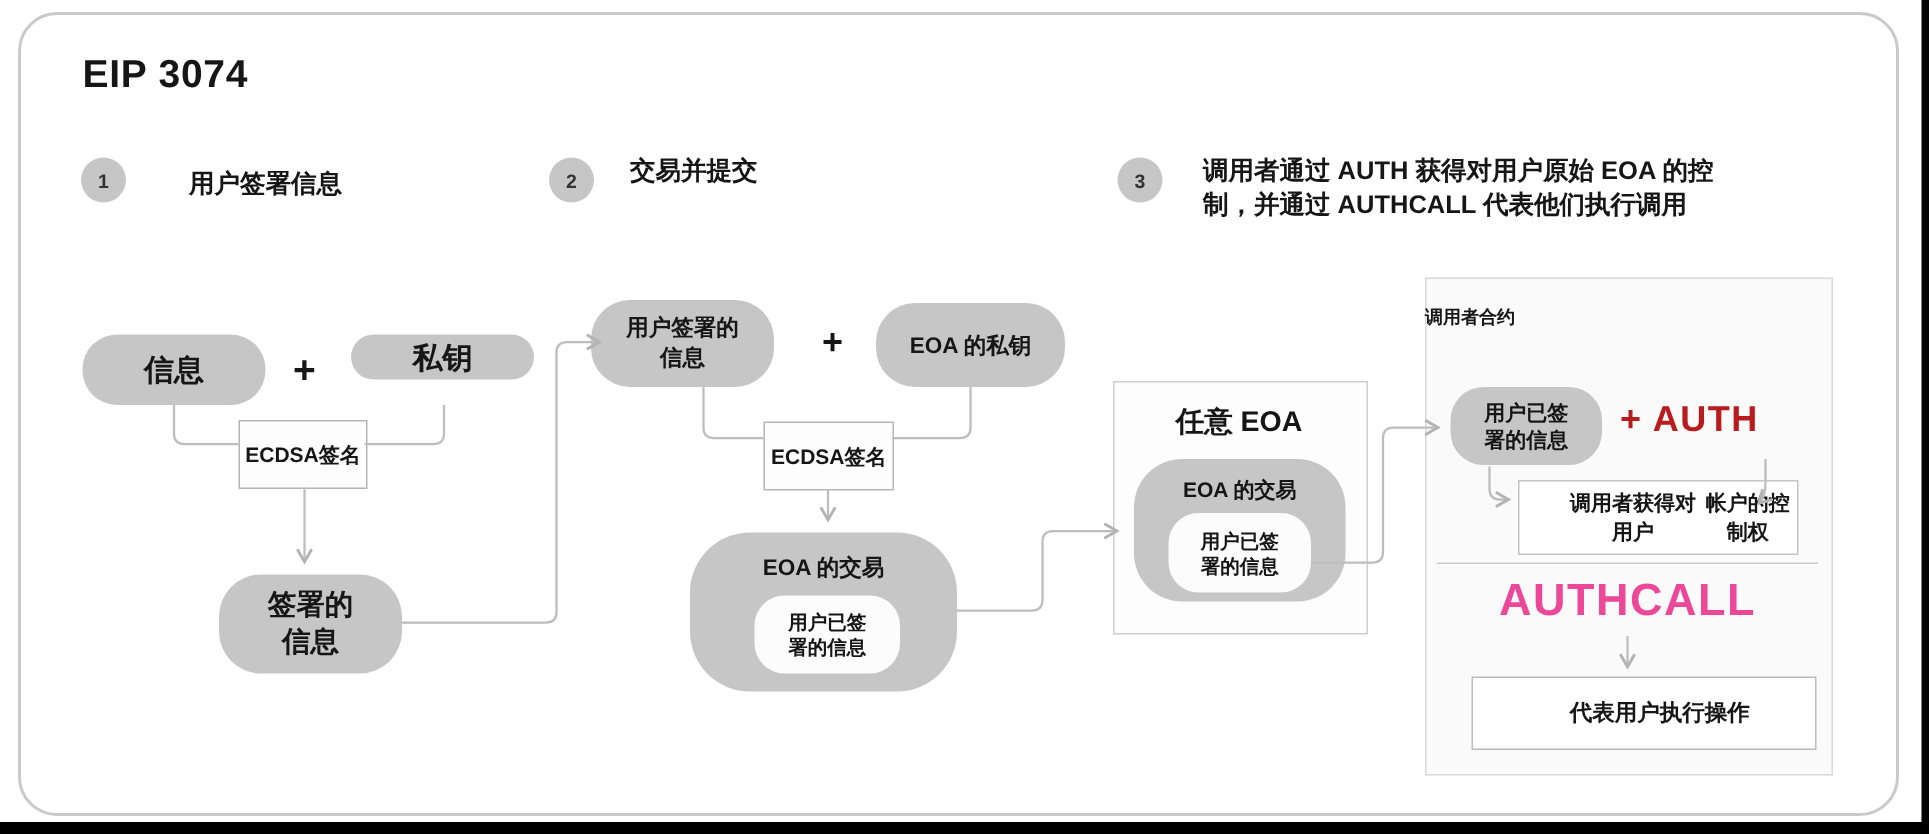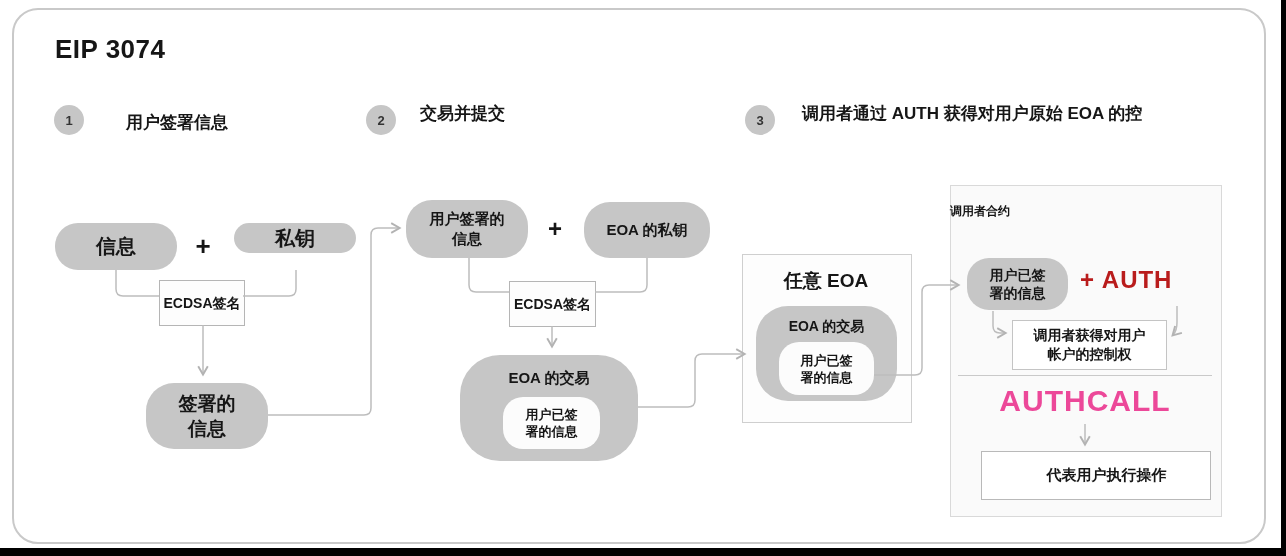--- a/index.html
+++ b/index.html
@@ -48,21 +48,21 @@
   .g1-key{left:234px;top:223px;width:122px;height:30px;border-radius:23px;font-size:20px;}
   .ecdsa{
     background:#fdfdfd;border:1.5px solid #b5b5b5;display:flex;flex-direction:row;
     align-items:center;justify-content:center;text-align:center;
     font-size:14px;font-weight:600;line-height:18px;
   }
   .g1-ecdsa{left:159px;top:280px;width:84px;height:44px;}
   .g1-signed{left:146px;top:383px;width:122px;height:66px;border-radius:28px;font-size:19px;line-height:25px;}
 
   
-  .g2-usermsg{left:406px;top:200px;width:122px;height:58px;border-radius:26px;font-size:15px;line-height:20px;}
+  .g2-usermsg{left:394px;top:200px;width:122px;height:58px;border-radius:26px;font-size:15px;line-height:20px;}
   .g2-plus{left:541px;top:215px;width:28px;font-size:24px;}
   .g2-key{left:584px;top:202px;width:126px;height:56px;border-radius:26px;font-size:15px;}
   .g2-ecdsa{left:509px;top:281px;width:85px;height:44px;}
   .g2-tx{left:460px;top:355px;width:178px;height:106px;border-radius:40px;background:var(--box-gray);}
   .g2-tx-label{left:460px;top:369px;width:178px;text-align:center;font-size:15px;font-weight:700;}
   .g2-inner{left:503px;top:397px;width:97px;height:52px;border-radius:20px;background:#fcfcfc;
     display:flex;flex-direction:column;align-items:center;justify-content:center;
     font-size:13px;font-weight:700;line-height:17px;text-align:center;}
 
   
@@ -73,22 +73,22 @@
   .g3-inner{left:779px;top:342px;width:95px;height:53px;border-radius:20px;background:#fcfcfc;
     display:flex;flex-direction:column;align-items:center;justify-content:center;
     font-size:13px;font-weight:700;line-height:17px;text-align:center;}
 
   
   .g4-box{left:950px;top:185px;width:270px;height:330px;border:1.5px solid #d9d9d9;background:#fafafa;}
   .g4-title{left:950px;top:203px;width:270px;text-align:left;font-size:12px;font-weight:800;}
   .g4-signed{left:967px;top:258px;width:101px;height:52px;border-radius:22px;font-size:14px;line-height:18px;}
   .g4-auth{left:1080px;top:266px;font-size:24px;font-weight:600;letter-spacing:1px;color:#b91c1c;white-space:nowrap;}
   .g4-control{left:1012px;top:320px;width:153px;height:48px;background:#ffffff;border:1px solid #c4c4c4;
-    display:flex;flex-direction:column;align-items:center;justify-content:center;
-    font-size:14px;font-weight:700;line-height:19px;text-align:center;}
+    display:flex;align-items:center;justify-content:center;
+    font-size:14px;font-weight:700;line-height:19px;text-align:center;padding-left:32px;}
   .g4-divider{left:958px;top:375px;width:254px;height:0;border-top:1.5px solid #c9c9c9;}
   .g4-authcall{left:950px;top:384px;width:270px;text-align:center;font-size:30px;font-weight:700;color:#ec4899;letter-spacing:1px;}
   .g4-action{left:981px;top:451px;width:207px;height:47px;background:#ffffff;border:1px solid #b9b9b9;
     display:flex;align-items:center;justify-content:center;font-size:15px;font-weight:700;padding-left:21px;}
 
   svg.wires{left:0;top:0;width:1286px;height:556px;pointer-events:none;z-index:5;}
   .wire{fill:none;stroke:var(--line);stroke-width:1.5px;}
 </style>
 </head>
 <body>
@@ -111,20 +111,21 @@
   </div>
 <div class="abs step-text st2">
   <div>交易并提交</div>
 </div>
 
 <div class="abs step-circle sc3">
     <span>3</span>
   </div>
 <div class="abs step-text st3">
   <div>调用者通过 AUTH 获得对用户原始 EOA 的控</div>
+  <div>制，并通过 AUTHCALL 代表他们执行调用</div>
 </div>
 
 <div class="abs pill g1-msg">
     <span>信息</span>
   </div>
 <div class="abs plus g1-plus">+</div>
 <div class="abs pill g1-key">
     <span>私钥</span>
   </div>
 <div class="abs ecdsa g1-ecdsa">

